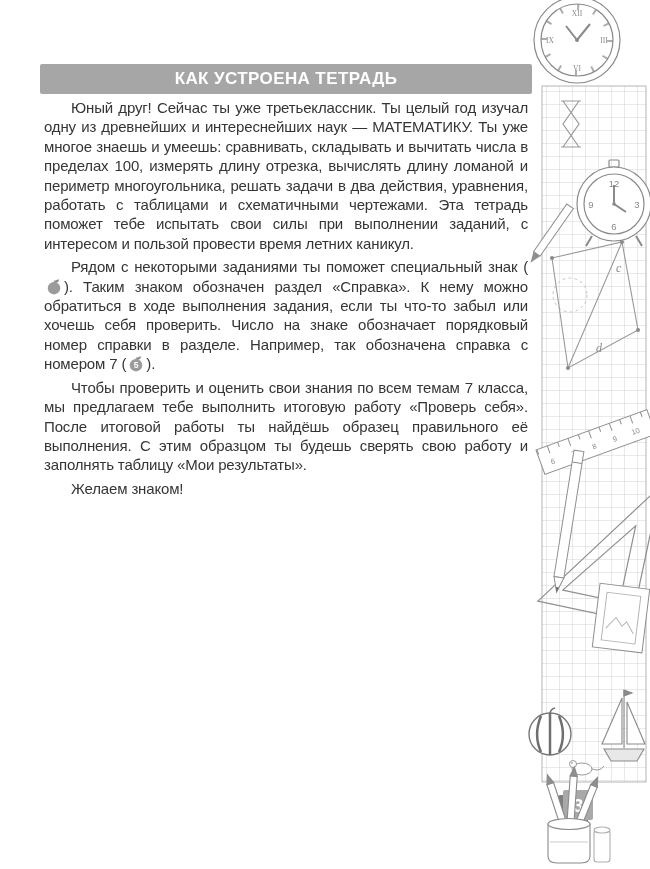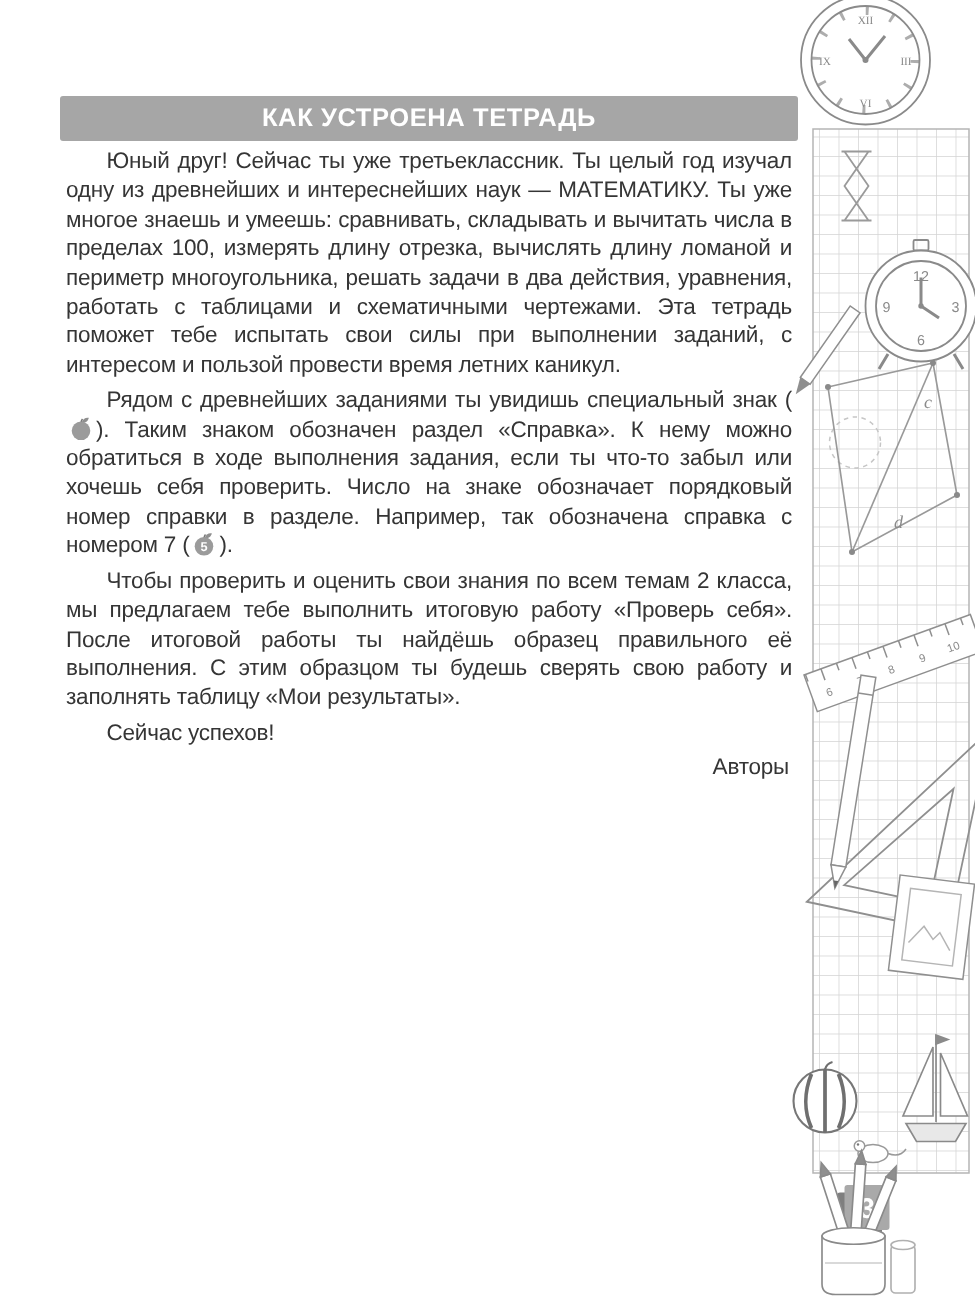--- a/index.html
+++ b/index.html
@@ -47,36 +47,35 @@
 
   <div class="text-col">
 
     <div class="banner">
       <span>КАК УСТРОЕНА ТЕТРАДЬ</span>
     </div>
 
     <p>Юный друг! Сейчас ты уже третьеклассник. Ты целый год изучал одну из древнейших и интереснейших наук — МАТЕМАТИКУ. Ты уже многое знаешь и умеешь: сравнивать, складывать и вычитать числа в пределах 100, измерять длину отрезка, вычислять длину ломаной и периметр многоугольника, решать задачи в два действия, уравнения, работать с таблицами и схематичными чертежами. Эта тетрадь поможет тебе испытать свои силы при выполнении заданий, с интересом и пользой провести время летних каникул.</p>
 
 
-    <p><span>Рядом с древнейших заданиями ты увидишь специальный знак (</span><svg class="ref-icon" viewBox="0 0 18 17" width="18" height="17">
+    <p><span>Рядом с некоторыми заданиями ты поможет специальный знак (</span><svg class="ref-icon" viewBox="0 0 18 17" width="18" height="17">
           <path d="M9.6 4.4 C10 2.4 12 1.1 14.2 1.5 C13.9 3.7 11.9 5.1 9.8 4.9 Z" fill="#8f8f8f"></path>
           <path d="M9 4.8 q0.2 -1.6 1 -2.5" stroke="#777777" fill="none"></path>
           <circle cx="9" cy="10.2" r="6.2" fill="#9b9b9b"></circle>
         </svg><span>). Таким знаком обозначен раздел «Справка». К нему можно обратиться в ходе выполнения задания, если ты что-то забыл или хочешь себя проверить. Число на знаке обозначает порядковый номер справки в разделе. Например, так обозначена справка с номером 7 (</span><svg class="ref-icon" viewBox="0 0 18 17" width="18" height="17">
           <path d="M9.6 4.4 C10 2.4 12 1.1 14.2 1.5 C13.9 3.7 11.9 5.1 9.8 4.9 Z" fill="#8f8f8f"></path>
           <path d="M9 4.8 q0.2 -1.6 1 -2.5" stroke="#777777" fill="none"></path>
           <circle cx="9" cy="10.2" r="6.2" fill="#9b9b9b"></circle>
           <text x="9" y="13.3" text-anchor="middle" font-size="8.5" font-weight="bold" fill="#ffffff" font-family="'Liberation Sans', sans-serif">5</text>
         </svg><span>).</span></p>
 
-    <p>Чтобы проверить и оценить свои знания по всем темам 2 класса, мы предлагаем тебе выполнить итоговую работу «Проверь себя». После итоговой работы ты найдёшь образец правильного её выполнения. С этим образцом ты будешь сверять свою работу и заполнять таблицу «Мои результаты».</p>
-
-    <p>Сейчас  успехов!</p>
-
-    <p class="authors">Авторы</p>
+    <p>Чтобы проверить и оценить свои знания по всем темам 7 класса, мы предлагаем тебе выполнить итоговую работу «Проверь себя». После итоговой работы ты найдёшь образец правильного её выполнения. С этим образцом ты будешь сверять свою работу и заполнять таблицу «Мои результаты».</p>
+
+    <p>Желаем  знаком!</p>
+
 
   </div>
 
   <svg class="sidebar-svg" width="130" height="869" viewBox="0 0 130 869" xmlns="http://www.w3.org/2000/svg">
     <defs>
       <pattern id="grid" width="13" height="13" patternUnits="userSpaceOnUse">
         <path d="M13 0 H0 V13" fill="none" stroke="#d4d4d4" stroke-width="1"></path>
       </pattern>
     </defs>
 

